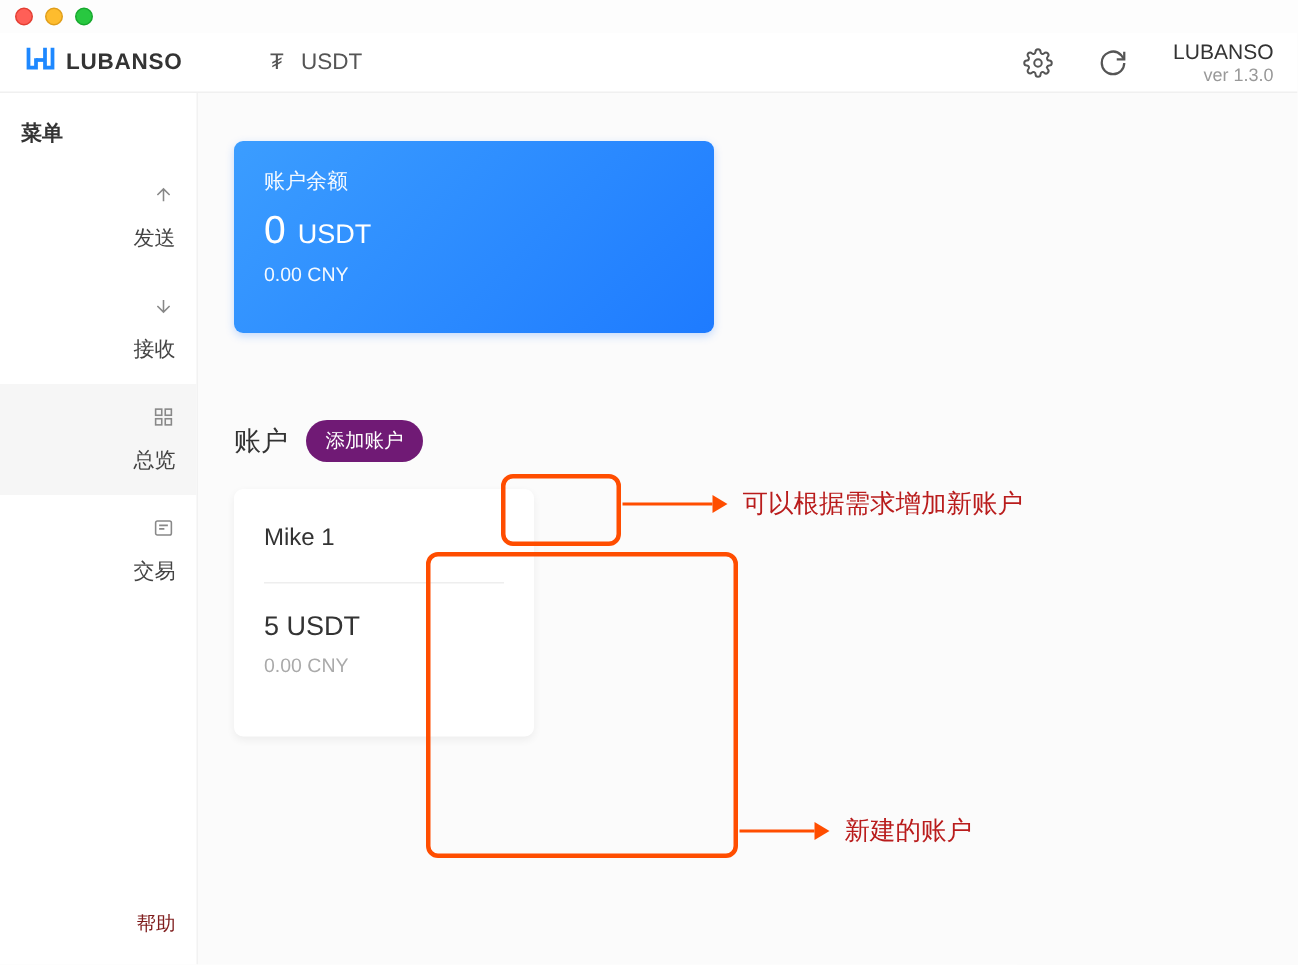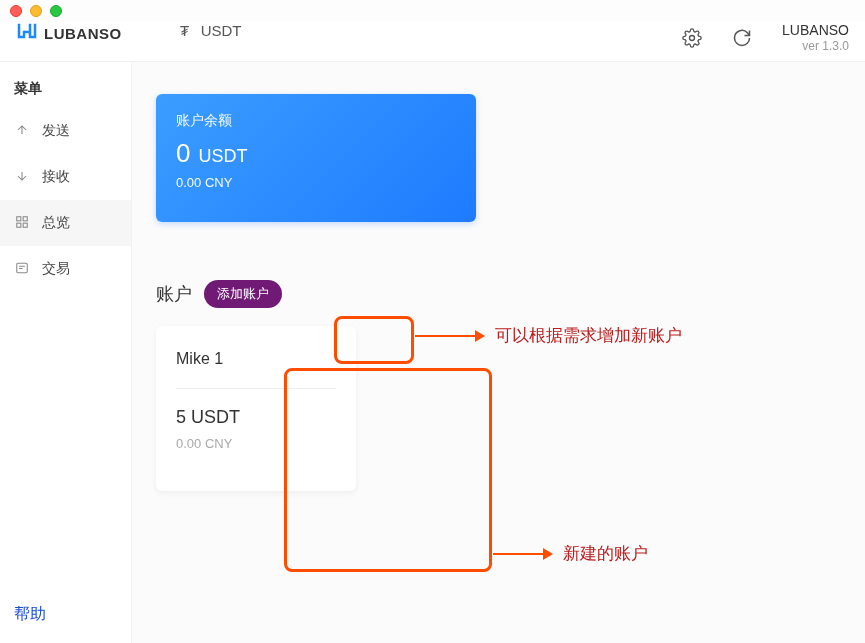--- a/index.html
+++ b/index.html
@@ -21,21 +21,21 @@
     }
     .traffic-light {
       width: 12px; height: 12px; border-radius: 50%;
     }
     .tl-red { background: #ff5f57; border: 0.5px solid #e33e32; }
     .tl-yellow { background: #febc2e; border: 0.5px solid #e09e1a; }
     .tl-green { background: #28c840; border: 0.5px solid #17a82e; }
     .topbar {
       height: 40px;
       display: flex;
-      align-items: flex-start;
+      align-items: center;
       padding: 0 16px;
       border-bottom: 1px solid #f0f0f0;
       background: #fff;
     }
     .logo-wrap { display: flex; align-items: center; gap: 6px; }
     .logo-icon { color: #1e88ff; }
     .logo-text { font-weight: 700; font-size: 15px; letter-spacing: 0.5px; color: #333; }
     .currency-selector {
       display: flex; align-items: center; gap: 8px;
       margin-left: 55px; color: #555; font-size: 15px;
@@ -48,28 +48,29 @@
     .version-name { font-size: 14px; color: #333; }
     .version-num { font-size: 12px; color: #999; }
     .body-area { display: flex; height: calc(100% - 62px); }
     .sidebar {
       width: 132px; background: #fff; border-right: 1px solid #f2f2f2;
       display: flex; flex-direction: column;
       padding-top: 14px;
     }
     .menu-title { font-size: 14px; font-weight: 600; color: #333; padding: 4px 14px 10px; }
     .menu-item {
-      display: flex; align-items: flex-start; gap: 12px;
+      display: flex; align-items: flex-end; gap: 12px;
       padding: 14px 14px; font-size: 14px; color: #444;
       cursor: pointer;
+      flex-direction: column;
     }
     .menu-item.active { background: #f6f6f6; }
     .menu-icon { width: 16px; height: 16px; display: flex; align-items: center; justify-content: center; color: #888; }
     .sidebar-footer { margin-top: auto; padding: 18px 14px; }
-    .help-link { font-size: 16px; color: #1d4ed8; cursor: pointer; text-align: left; }
+    .help-link { font-size: 13px; color: #7f1d1d; cursor: pointer; text-align: right; }
     .content { flex: 1; background: #fbfbfb; padding: 32px 24px; position: relative; }
     .balance-card {
       width: 320px; height: 128px;
       background: linear-gradient(135deg, #3b9dff 0%, #1e7bff 100%);
       border-radius: 6px; color: #fff; padding: 18px 20px;
       box-shadow: 0 2px 6px rgba(30,120,255,0.25);
     }
     .balance-title { font-size: 14px; opacity: 0.95; margin-bottom: 8px; }
     .balance-amount { font-size: 26px; font-weight: 500; display: flex; align-items: baseline; gap: 8px; }
     .balance-unit { font-size: 18px; font-weight: 400; }

